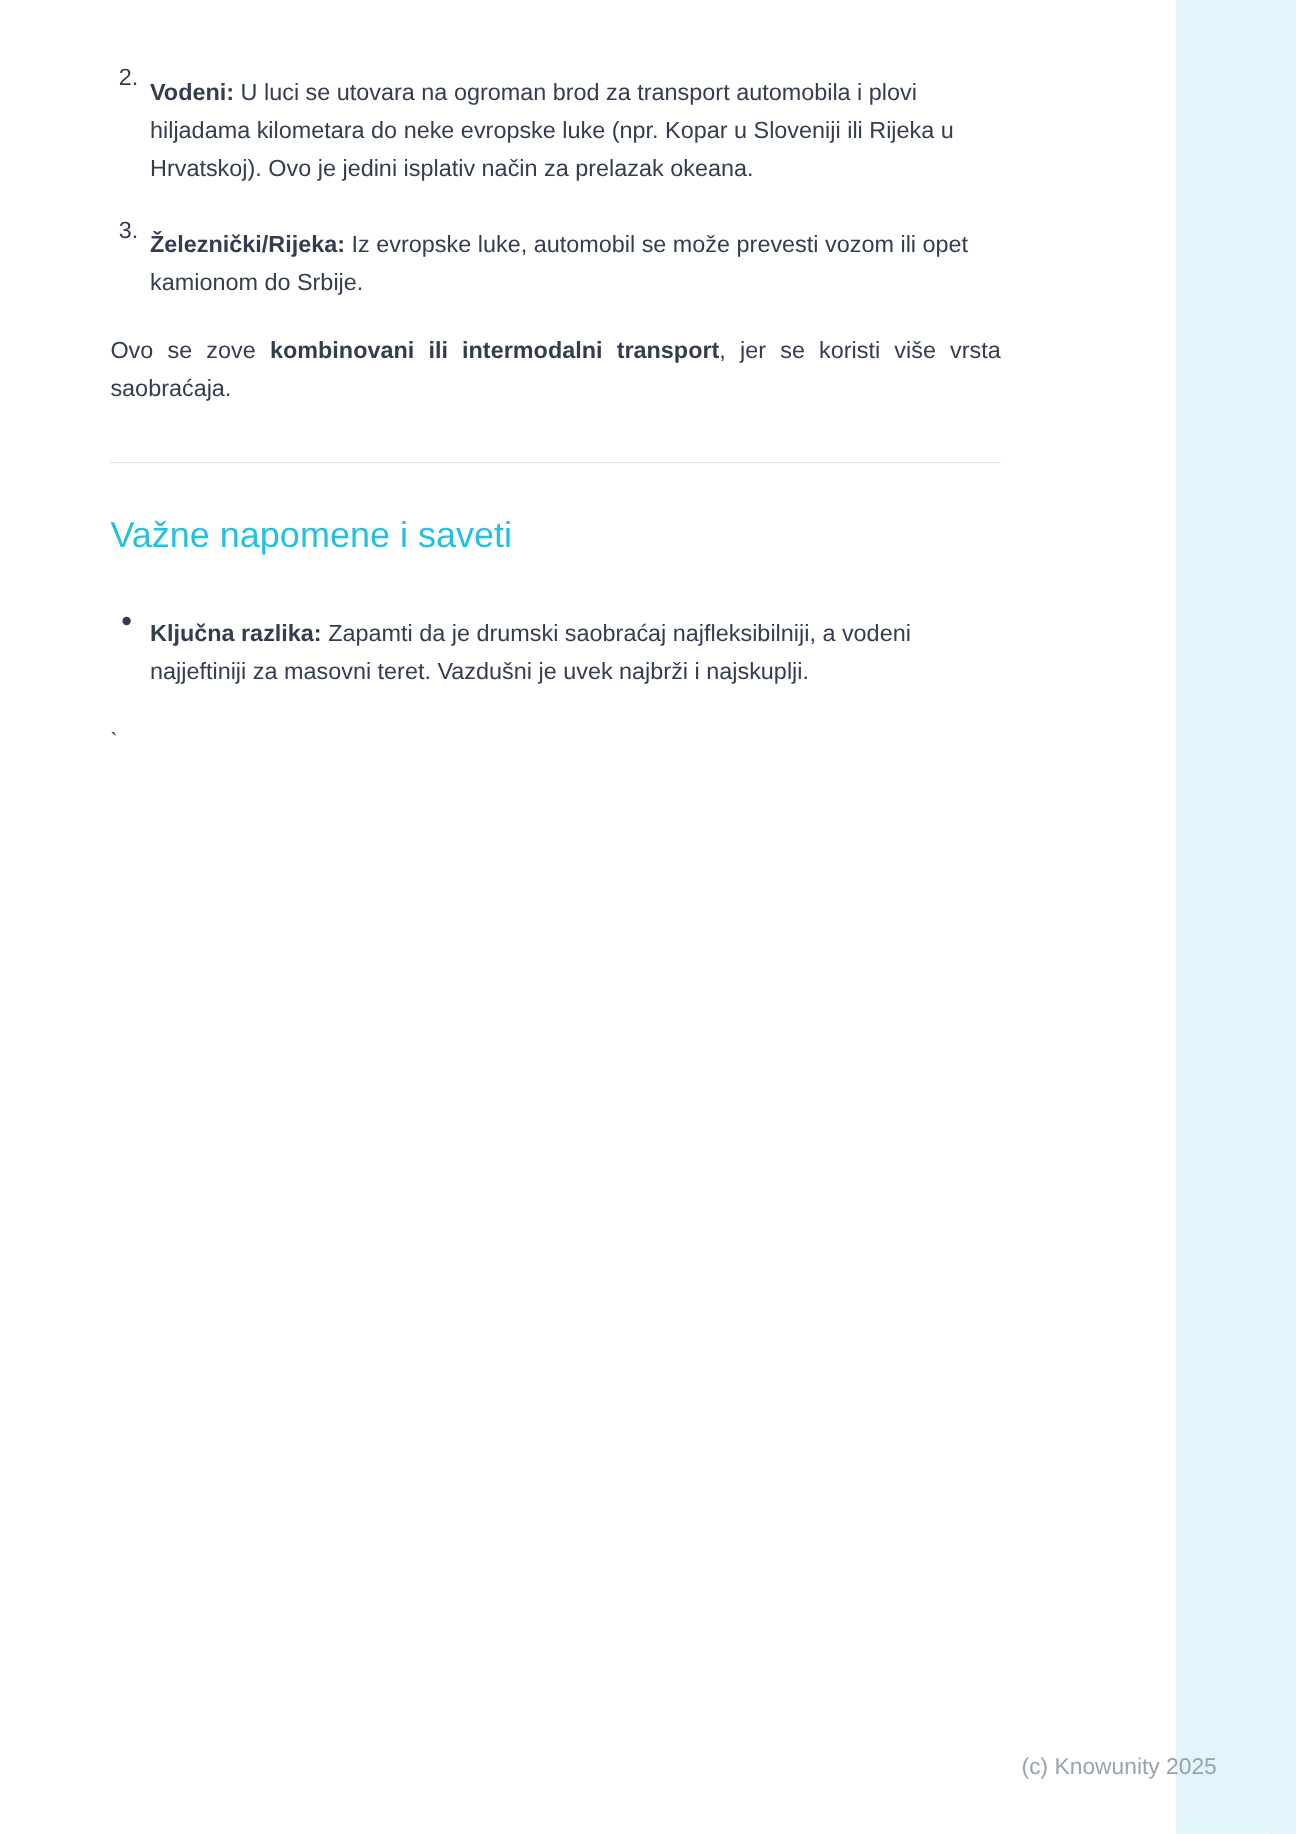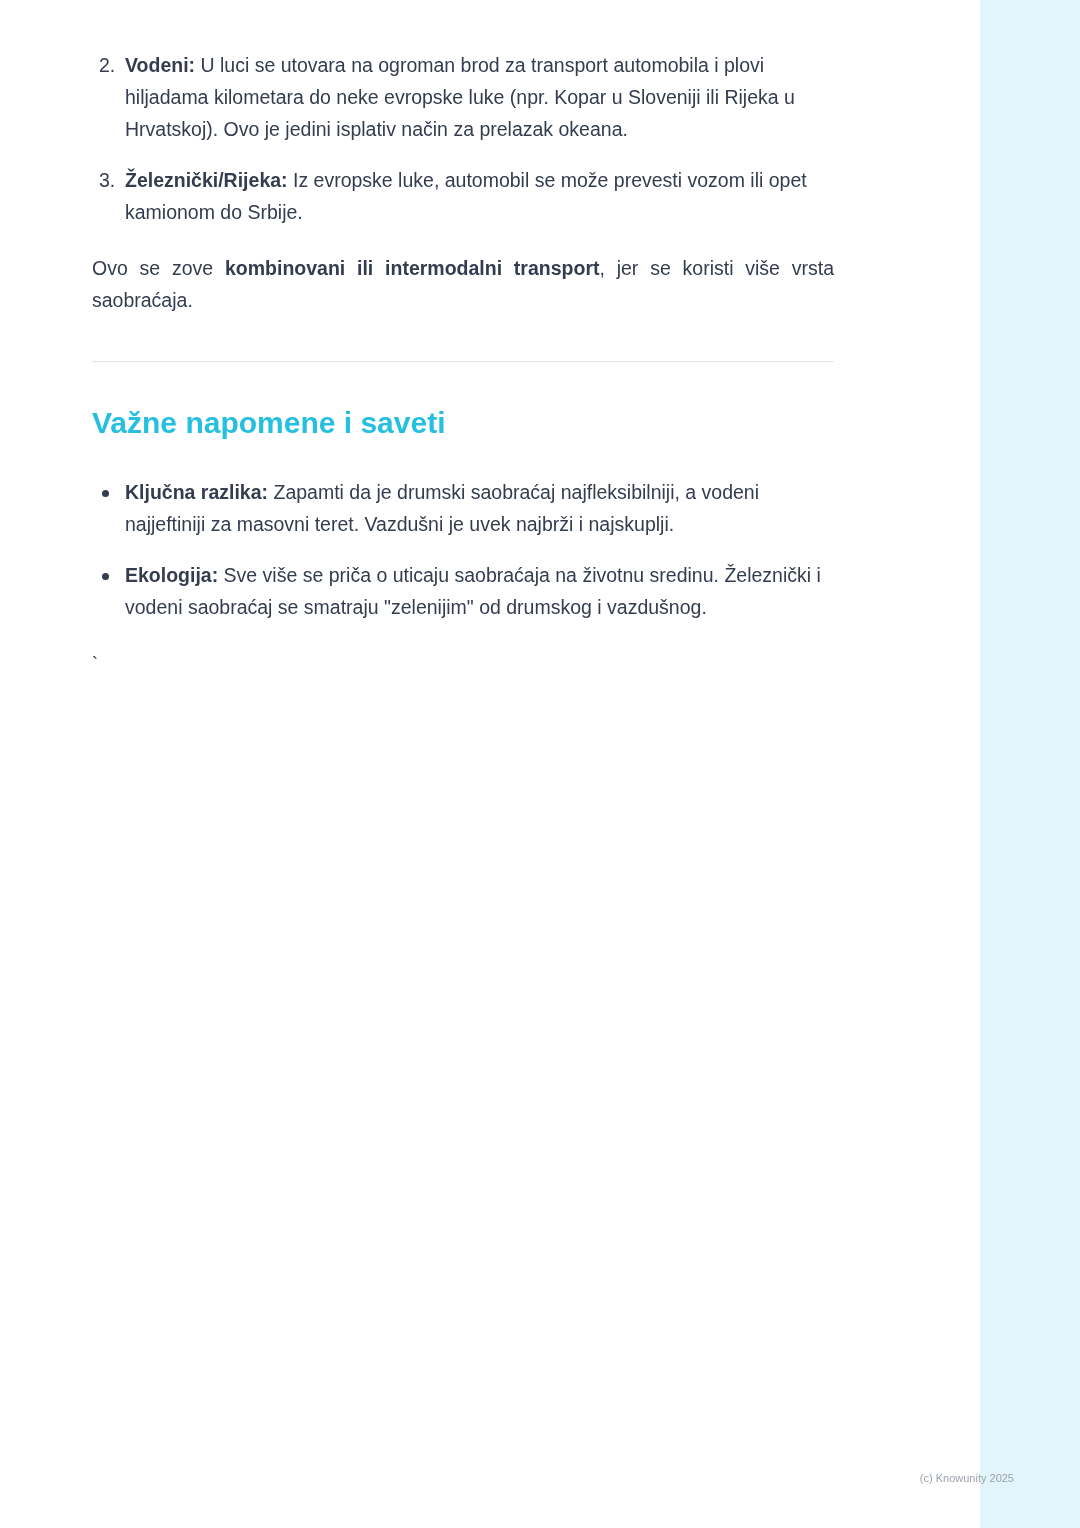--- a/index.html
+++ b/index.html
@@ -42,49 +42,49 @@
     flex-shrink: 0;
   }
   .dot i {
     display: block;
     width: 7px;
     height: 7px;
     border-radius: 50%;
     background: #333d4f;
     margin: 13px 0 0 10px;
   }
-  .item-text { flex: 1; }
+  .item-text { flex: 1; margin-top: 12px; }
   strong { font-weight: bold; }
   .para {
     text-align: justify;
     margin-top: 24px;
   }
   .divider {
     border: none;
     border-top: 1px solid #e4e4e4;
     margin-top: 44px;
   }
   .heading {
     color: var(--accent, #25bfdf);
     font-size: 30px;
-    font-weight: bold;
+    font-weight: normal;
     margin-top: 36px;
     margin-bottom: 30px;
   }
   .bullet-item.italic .item-text { font-style: italic; }
   .stray {
     margin-top: 26px;
     font-size: 18px;
     color: #333d4f;
   }
   .footer {
     position: absolute;
     right: 66px;
     bottom: 44px;
-    font-size: 11px;
+    font-size: 19px;
     color: #9aa2ab;
   }
 </style>
 </head>
 <body>
 
 <div class="side-strip"></div>
 
 <div class="content">
 
@@ -113,27 +113,19 @@
 
   <div>
     <div class="bullet-item">
       <span class="dot">
           <i></i>
         </span>
       <div class="item-text">
         <strong>Ključna razlika:</strong><span> Zapamti da je drumski saobraćaj najfleksibilniji, a vodeni najjeftiniji za masovni teret. Vazdušni je uvek najbrži i najskuplji.</span>
       </div>
     </div>
-    <div class="bullet-item">
-      <span class="dot">
-          <i></i>
-        </span>
-      <div class="item-text">
-        <strong>Ekologija:</strong><span> Sve više se priča o uticaju saobraćaja na životnu sredinu. Železnički i vodeni saobraćaj se smatraju "zelenijim" od drumskog i vazdušnog.</span>
-      </div>
-    </div>
   </div>
 
   <div class="stray">`</div>
 
 </div>
 
 <div class="footer">(c) Knowunity 2025</div>
 
 </body></html>

